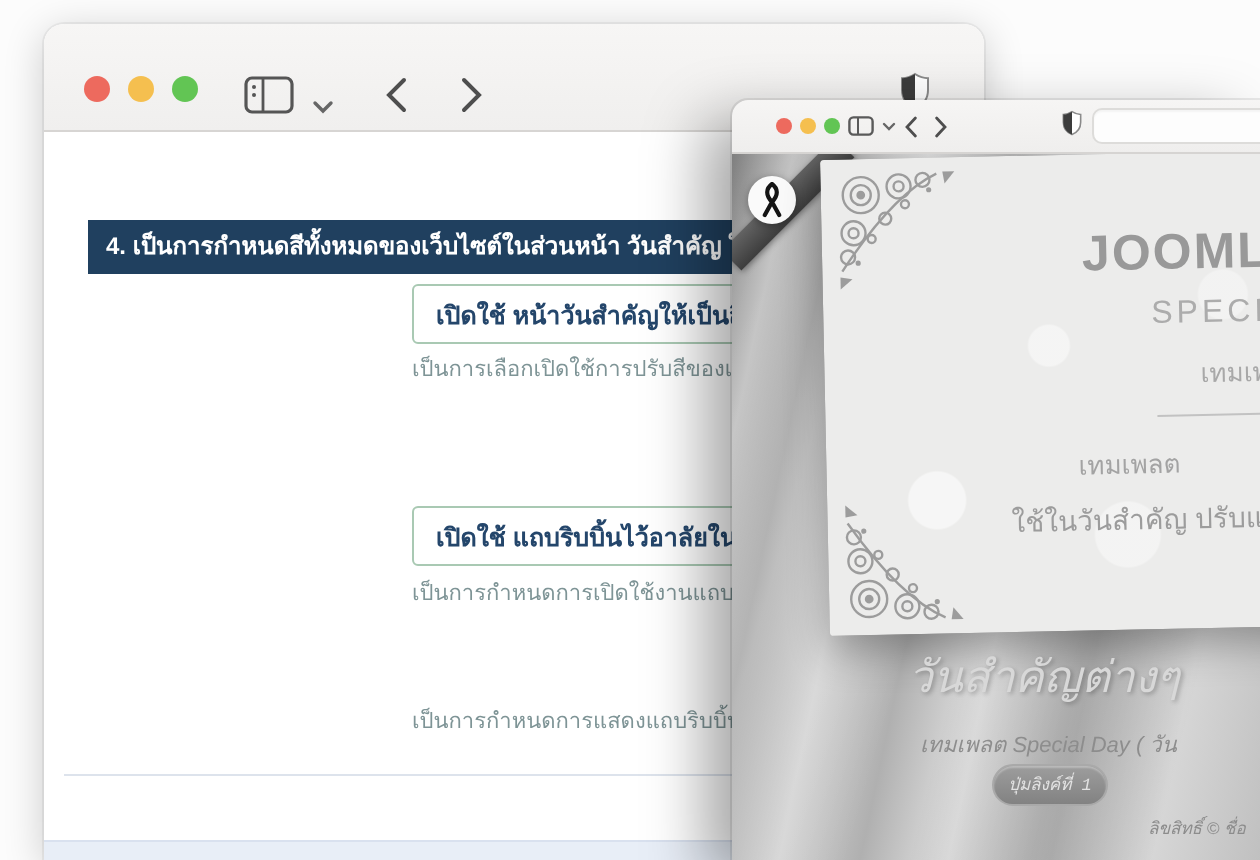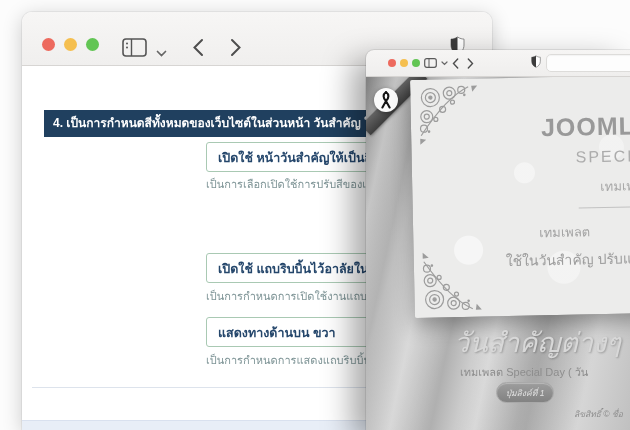--- a/index.html
+++ b/index.html
@@ -95,30 +95,30 @@
   .orn.bl{left:6px;bottom:4px;transform:scaleY(-1);}
   .card-title{position:absolute;left:130px;top:36px;font-size:25px;font-weight:bold;
     color:#999;letter-spacing:1px;white-space:nowrap;}
   .card-sub{position:absolute;left:164px;top:72px;font-size:16px;color:#acacac;
     letter-spacing:2px;white-space:nowrap;}
   .card-l1{position:absolute;left:188px;top:100px;font-size:13px;color:#a8a8a8;white-space:nowrap;}
   .card-div{position:absolute;left:166px;top:131px;width:110px;height:1px;background:#c2c2c2;}
   .card-l2{position:absolute;left:126px;top:145px;font-size:13px;color:#a3a3a3;white-space:nowrap;}
   .card-l3{position:absolute;left:92px;top:172px;font-size:14px;color:#9c9c9c;white-space:nowrap;}
   
-  .hero-title{position:absolute;left:88px;top:244px;font-size:27px;font-style:italic;
+  .hero-title{position:absolute;left:88px;top:244px;font-size:22px;font-style:italic;
     color:#d8d8d8;white-space:nowrap;text-shadow:1px 1px 2px rgba(0,0,0,.25);
     font-family:"DejaVu Serif","Liberation Serif",serif;text-align:right;}
-  .hero-sub{position:absolute;left:94px;top:286px;font-size:11px;
+  .hero-sub{position:absolute;left:94px;top:286px;font-size:11px;font-style:italic;
     color:#8d8d8d;white-space:nowrap;}
   .hero-btn{position:absolute;left:130px;top:305px;width:58px;height:21px;
     border-radius:11px;background:linear-gradient(#9d9d9d,#828282);
     border:1px solid #a9a9a9;box-shadow:inset 0 1px 1px rgba(255,255,255,.3);
     color:#e2e2e2;font-size:8.5px;font-style:italic;text-align:center;
-    line-height:21px;box-sizing:border-box;white-space:nowrap;overflow:hidden;}
+    line-height:21px;box-sizing:border-box;white-space:nowrap;overflow:hidden;font-family:Liberation Mono, monospace;}
   .fw-copy{position:absolute;left:208px;top:330px;font-size:8.5px;font-style:italic;
     color:#8c8c8c;white-space:nowrap;}
 </style>
 </head>
 <body>
 
 <div class="back-window">
   <div class="bw-toolbar">
     <div class="lights">
       <div class="light" style="background:#ed6a5e"></div>
@@ -159,21 +159,20 @@
   <div class="bw-content">
     <div class="sec-header" style="top:44px;background:#20405f">4. เป็นการกำหนดสีทั้งหมดของเว็บไซต์ในส่วนหน้า วันสำคัญ ให้เป็น เว็บ</div>
 
     <div class="f-select" style="top:76px">เปิดใช้ หน้าวันสำคัญให้เป็นสีเทา-ดำ</div>
     <div class="f-help" style="top:109px">เป็นการเลือกเปิดใช้การปรับสีของเว็บไซต์</div>
 
 
     <div class="f-select" style="top:187px">เปิดใช้ แถบริบบิ้นไว้อาลัยในหน้าเว็บ</div>
     <div class="f-help" style="top:221px">เป็นการกำหนดการเปิดใช้งานแถบริบบิ้นไว้อาลัย</div>
 
-    <div class="f-select" style="top:251px">แสดงทางด้านบน ขวา</div>
     <div class="f-help" style="top:285px">เป็นการกำหนดการแสดงแถบริบบิ้นไว้อาลัย</div>
 
     <div class="f-divider" style="top:321px"></div>
     <div class="f-footerbar"></div>
   </div>
 </div>
 
 <div class="front-window">
   <div class="fw-toolbar">
     <div class="lights">

